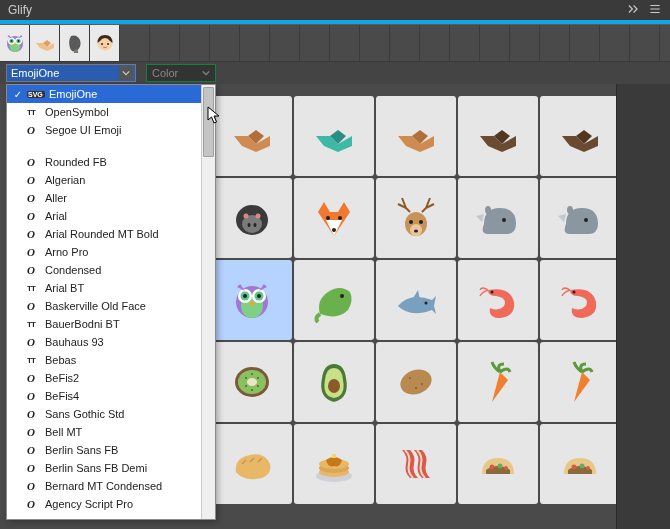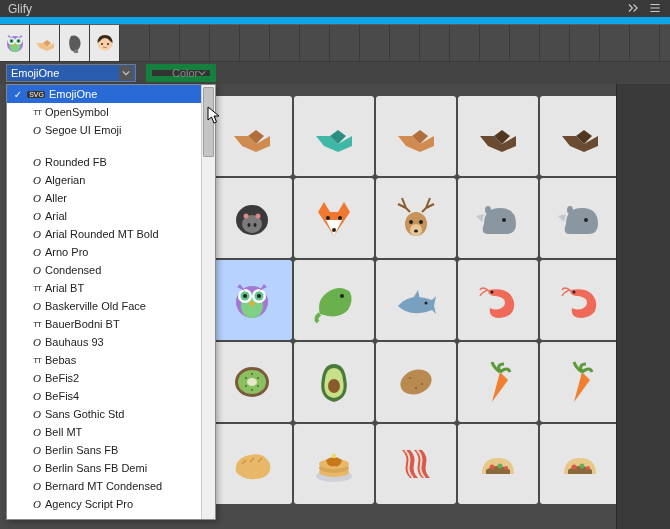--- a/index.html
+++ b/index.html
@@ -13,21 +13,21 @@
     overflow: hidden;
   }
   .app-header {
     height: 24px;
     background: #3a3a3a;
     color: #ccc;
     display: flex;
     align-items: center;
     padding: 0 8px;
     justify-content: space-between;
-    border-bottom: 7px solid #0ea5e9;
+    border-bottom: 4px solid #0ea5e9;
   }
   .app-title { font-size: 12px; }
   .header-right { display: flex; gap: 8px; align-items: center; }
   .header-icon { width: 14px; height: 14px; color: #ccc; }
   .toolbar-row {
     height: 38px;
     background: #4a4a4a;
     border-top: 1px solid #5a5a5a;
     border-bottom: 1px solid #3a3a3a;
     display: flex;
@@ -67,25 +67,25 @@
   .font-select .arrow {
     width: 14px; height: 14px;
     background:#555;
     display:flex;align-items:center;justify-content:center;
     margin-right:-2px;
   }
   .color-select {
     width: 70px;
     height: 18px;
     background: #333;
-    border: 6px solid #15803d;
+    border: 1px solid #15803d;
     display: flex;
     align-items: center;
     justify-content: space-between;
-    padding: 0 20px;
+    padding: 0 5px;
     color:#888;
     font-size:11px;
   }
   .main-area {
     position: relative;
     height: calc(529px - 24px - 38px - 22px);
     background: #4a4a4a;
     overflow:hidden;
   }
   .glyph-grid {
@@ -143,21 +143,22 @@
     width: 10px;
     display:inline-block;
     text-align:center;
     font-size:10px;
   }
   .dropdown-item .fonticon {
     font-family: "Times New Roman", serif;
     font-style: italic;
     font-size: 11px;
     width: 14px;
-    text-align:right;
+    text-align:left;
+    font-weight:bold;
   }
   .dropdown-item .fonticon.tt {
     font-family: sans-serif;
     font-style: normal;
     font-size: 8px;
     letter-spacing:-1px;
   }
   .dropdown-item .fonticon.svg {
     font-family: sans-serif;
     font-style: normal;

